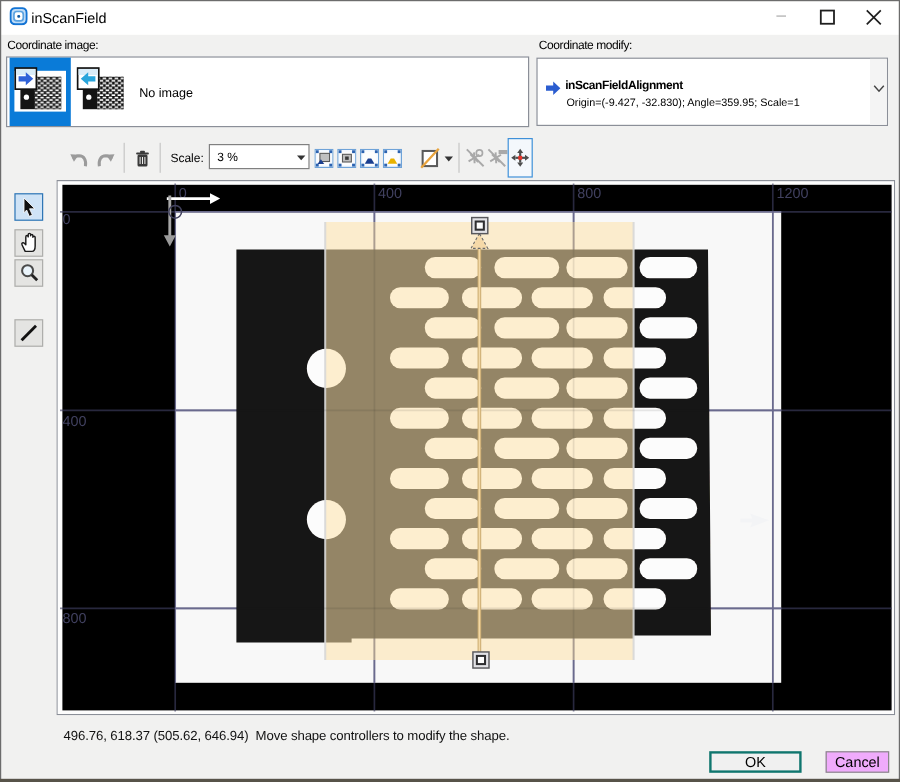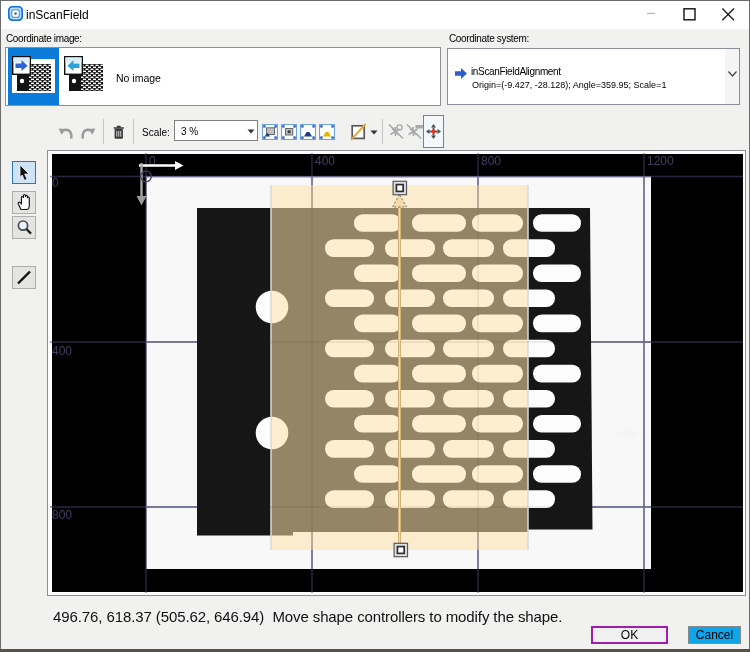--- a/index.html
+++ b/index.html
@@ -20,21 +20,21 @@
  <rect x="6.4" y="6.4" width="2.4" height="2.4" rx="1" fill="#1059a0"></rect>
 </svg>
 <div class="abs lbl" style="left:26px;top:8px">inScanField</div>
 <svg class="abs" style="left:634px;top:1px" width="115" height="27" viewBox="0 0 115 27">
  <rect x="13" y="11.8" width="8" height="1.2" fill="#b9b9b9"></rect>
  <rect x="50" y="7.8" width="11" height="11" fill="none" stroke="#1f1f1f" stroke-width="1.5"></rect>
  <path d="M88.3 7.6 L100 19.3 M100 7.6 L88.3 19.3" stroke="#1f1f1f" stroke-width="1.4" fill="none"></path>
 </svg>
 
 <div class="abs lbl10" style="left:6px;top:33px">Coordinate image:</div>
-<div class="abs lbl10" style="left:449px;top:33px">Coordinate system:</div>
+<div class="abs lbl10" style="left:449px;top:33px">Coordinate modify:</div>
 
 <div class="abs" style="left:5px;top:47px;width:436px;height:59px;background:#fff;border:1px solid #8b8f98"></div>
 <div class="abs" style="left:8px;top:48px;width:51px;height:57px;background:#0a7bd8"></div>
 <div class="abs" style="left:12px;top:59px;width:43px;height:34px;background:#fff"></div>
 <svg class="abs" style="left:8px;top:52px" width="54" height="40" viewBox="0 0 54 40">
     <defs>
       <pattern id="ck8" width="5" height="4" patternUnits="userSpaceOnUse">
         <rect width="5" height="4" fill="#121212"></rect>
         <rect x="0.5" y="0.6" width="3" height="1.4" fill="#fff"></rect>
         <rect x="-2" y="2.6" width="3" height="1.4" fill="#fff"></rect>
@@ -66,22 +66,22 @@
   </svg>
 <div class="abs lbl105" style="left:116px;top:72px">No image</div>
 <div class="abs" style="left:447px;top:48px;width:293px;height:57px;background:#fff;border:1px solid #8b8f98"></div>
 <div class="abs" style="left:725px;top:49px;width:14px;height:55px;background:#f4f4f4"></div>
 <svg class="abs" style="left:727px;top:70px" width="11" height="9" viewBox="0 0 11 9">
     <path d="M1.5 1.5 L5.5 6 L9.5 1.5" fill="none" stroke="#444" stroke-width="1.2"></path>
   </svg>
 <svg class="abs" style="left:454px;top:67px" width="14" height="13" viewBox="0 0 14 13">
     <path d="M1 4.3 h6 v-3.4 l6 5.6 -6 5.6 v-3.4 h-6 z" fill="#2b5dd0"></path>
   </svg>
-<div class="abs" style="left:471px;top:66px;font-size:10px;letter-spacing:-0.35px;font-weight:normal;color:#000;white-space:nowrap">inScanFieldAlignment</div>
-<div class="abs" style="left:472px;top:80px;font-size:9px;color:#000;white-space:nowrap">Origin=(-9.427, -28.128); Angle=359.95; Scale=1</div>
+<div class="abs" style="left:471px;top:66px;font-size:10px;letter-spacing:-0.35px;font-weight:bold;color:#000;white-space:nowrap">inScanFieldAlignment</div>
+<div class="abs" style="left:472px;top:80px;font-size:9px;color:#000;white-space:nowrap">Origin=(-9.427, -32.830); Angle=359.95; Scale=1</div>
 
 <svg class="abs" style="left:58px;top:125px" width="38" height="15" viewBox="0 0 38 15">
  <g fill="none" stroke="#9b9b9b" stroke-width="2.5">
   <path d="M13.2 13.6 C14 8.2 12 4.9 8 4.8 C5.6 4.8 4 5.8 3 7.4"></path>
  </g>
  <path d="M0.6 3.6 L7.6 3.9 L3.6 9.8 Z" fill="#9b9b9b"></path>
  <g fill="none" stroke="#9b9b9b" stroke-width="2.5">
   <path d="M24.8 13.6 C24 8.2 26 4.9 30 4.8 C32.4 4.8 34 5.8 35 7.4"></path>
  </g>
  <path d="M37.4 3.6 L30.4 3.9 L34.4 9.8 Z" fill="#9b9b9b"></path>
@@ -319,15 +319,15 @@
     <rect x="393.1" y="181.3" width="13.4" height="13.4" fill="#e2e2e6" stroke="#58585c" stroke-width="1.2"></rect>
     <rect x="396.4" y="184.6" width="6.8" height="6.8" fill="#fdfdfd" stroke="#2e2e30" stroke-width="1.7"></rect>
     <rect x="394.1" y="543.3" width="13.4" height="13.4" fill="#e2e2e6" stroke="#58585c" stroke-width="1.2"></rect>
     <rect x="397.4" y="546.6" width="6.8" height="6.8" fill="#fdfdfd" stroke="#2e2e30" stroke-width="1.7"></rect>
     <line x1="139" y1="165.5" x2="176" y2="165.5" stroke="#fff" stroke-width="2.4"></line>
     <path d="M175 161 L183.5 165.5 L175 170 Z" fill="#fff"></path>
     <line x1="141.5" y1="163" x2="141.5" y2="197" stroke="#a8a8a8" stroke-width="2.4"></line>
     <path d="M136.5 196 L146.5 196 L141.5 205.5 Z" fill="#9a9a9a"></path>
     <circle cx="146" cy="176.5" r="5.3" fill="none" stroke="#42425e" stroke-width="1.3"></circle>
   </svg>
-<div class="abs" style="left:53px;top:608px;font-size:15px;letter-spacing:-0.1px;color:#111;white-space:pre">496.76, 618.37 (505.62, 646.94)  Move shape controllers to modify the shape.</div>
-<div class="abs" style="left:591px;top:626px;width:77px;height:18px;background:#f0f0f0;border:2px solid #a21caf;text-align:center;font-size:12px;color:#000;line-height:14px">OK</div>
-<div class="abs" style="left:688px;top:626px;width:53px;height:18px;background:#0ea5e9;border:1px solid #898989;text-align:center;font-size:12px;color:#000;line-height:16px">Cancel</div>
+<div class="abs" style="left:53px;top:608px;font-size:11px;letter-spacing:-0.1px;color:#111;white-space:pre">496.76, 618.37 (505.62, 646.94)  Move shape controllers to modify the shape.</div>
+<div class="abs" style="left:591px;top:626px;width:77px;height:18px;background:#f0f0f0;border:2px solid #0f766e;text-align:center;font-size:12px;color:#000;line-height:14px">OK</div>
+<div class="abs" style="left:688px;top:626px;width:53px;height:18px;background:#f0abfc;border:1px solid #898989;text-align:center;font-size:12px;color:#000;line-height:16px">Cancel</div>
 
 </body></html>

